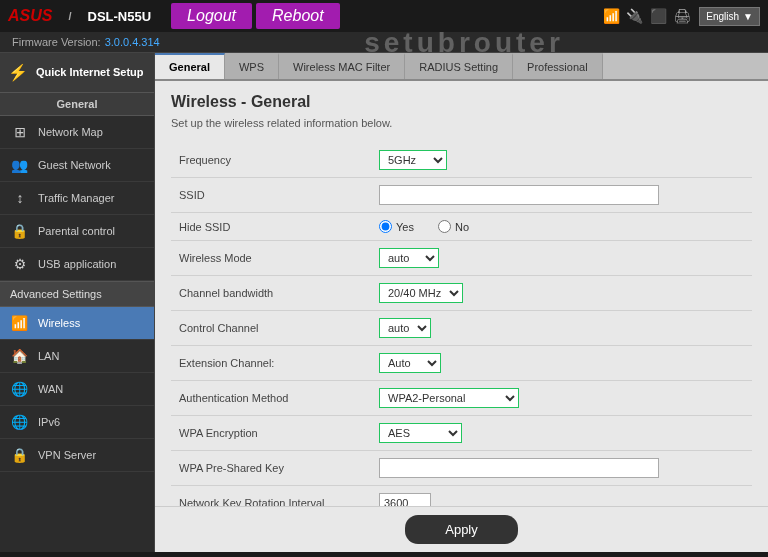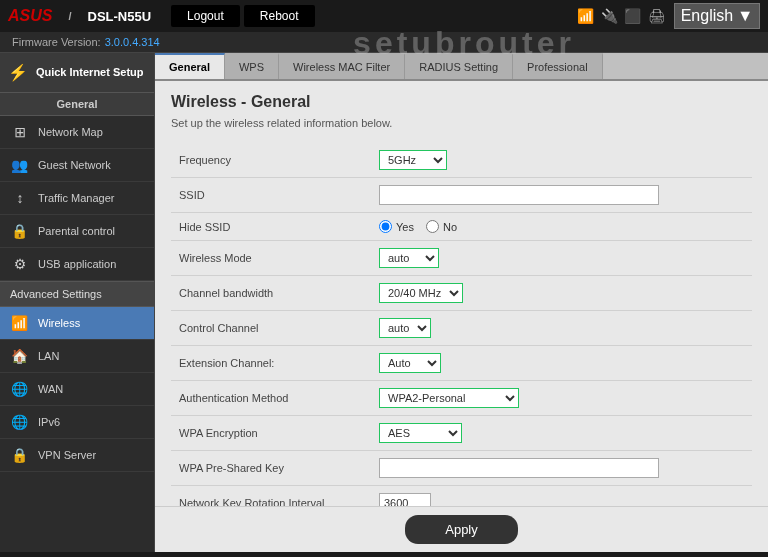--- a/index.html
+++ b/index.html
@@ -7,26 +7,27 @@
 
     
     .top-bar {
       display: flex; align-items: center; background: #1a1a1a; height: 32px; padding: 0 8px;
     }
     .logo { color: #fff; font-weight: bold; font-size: 14px; display: flex; align-items: center; gap: 16px; }
     .logo-asus { color: #cc0000; font-size: 16px; font-weight: 900; font-style: italic; }
     .logo-model { color: #fff; font-size: 13px; font-weight: bold; }
     .top-nav { display: flex; gap: 4px; margin-left: 20px; }
     .top-btn {
-      background: #000000; color: #fff; border: none; padding: 4px 16px; cursor: pointer; font-size: 12px;
+      background: #a21caf; color: #fff; border: none; padding: 4px 16px; cursor: pointer; font-size: 16px;
       border-radius: 2px;
+      font-style: italic;
     }
     .top-right { margin-left: auto; display: flex; align-items: center; gap: 8px; }
     .lang-select {
-      background: #555; color: #fff; border: 1px solid #777; padding: 3px 6px; font-size: 16px; cursor: pointer;
+      background: #555; color: #fff; border: 1px solid #777; padding: 3px 6px; font-size: 10px; cursor: pointer;
       display: flex; align-items: flex-start; gap: 4px;
     }
     .icons-row { display: flex; gap: 6px; align-items: center; }
     .icon-small { color: #aaa; font-size: 14px; }
 
     
     .firmware-bar {
       background: #2a2a2a; padding: 4px 12px; color: #aaa; font-size: 11px; display: flex; align-items: center;
       gap: 4px; border-bottom: 1px solid #444;
     }
@@ -86,35 +87,35 @@
     .form-label { color: #444; font-size: 11px; width: 200px; }
     .form-control { color: #333; font-size: 11px; }
 
     select.field {
       background: #fff; border: 1px solid #22c55e; padding: 2px 4px; font-size: 11px; color: #333;
     }
     input[type="text"].field {
       background: #fff; border: 1px solid #aaa; padding: 2px 4px; font-size: 11px; color: #333;
       width: 280px; height: 20px;
     }
-    .radio-group { display: flex; gap: 12px; align-items: center; }
+    .radio-group { display: flex; gap: 24px; align-items: center; }
     .radio-label { display: flex; align-items: center; gap: 4px; font-size: 11px; color: #333; cursor: pointer; }
 
     
     .footer { background: #e8e8e8; padding: 8px 16px; display: flex; justify-content: center; border-top: 1px solid #ccc; flex-shrink: 0; }
     .apply-btn {
       background: #333; color: #fff; border: none; padding: 7px 40px; font-size: 13px; cursor: pointer;
       border-radius: 13px;
     }
 
     
     .watermark {
       position: absolute; top: 28px; left: 160px; right: 0; height: 30px;
       display: flex; align-items: center; justify-content: center;
-      font-size: 32px; font-weight: bold; color: rgba(200,200,200,0.35);
+      font-size: 28px; font-weight: bold; color: rgba(200,200,200,0.35);
       letter-spacing: 4px; pointer-events: none; z-index: 100; text-transform: lowercase;
     }
   </style>
 </head>
 <body>
 
 <div style="position:relative; width:768px; height:557px; overflow:hidden;">
 
   <div class="top-bar">
     <div class="logo">

